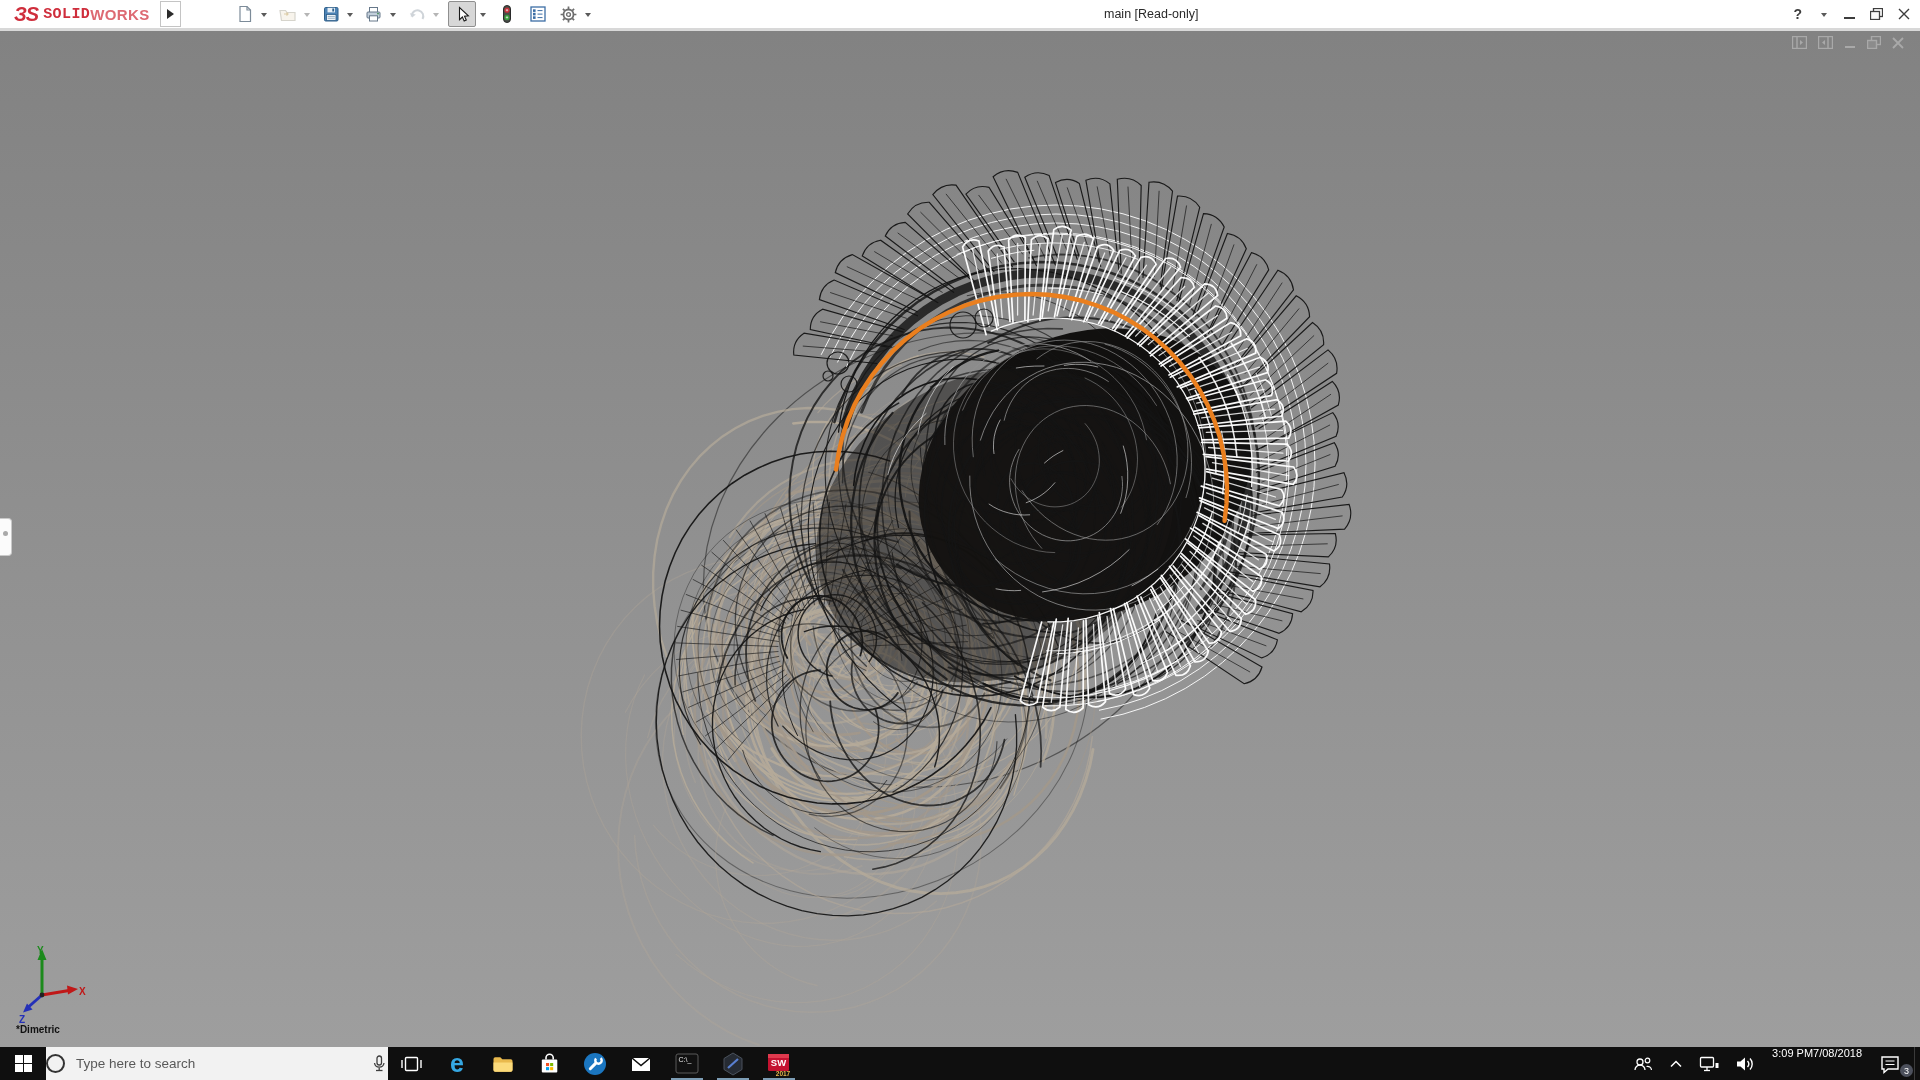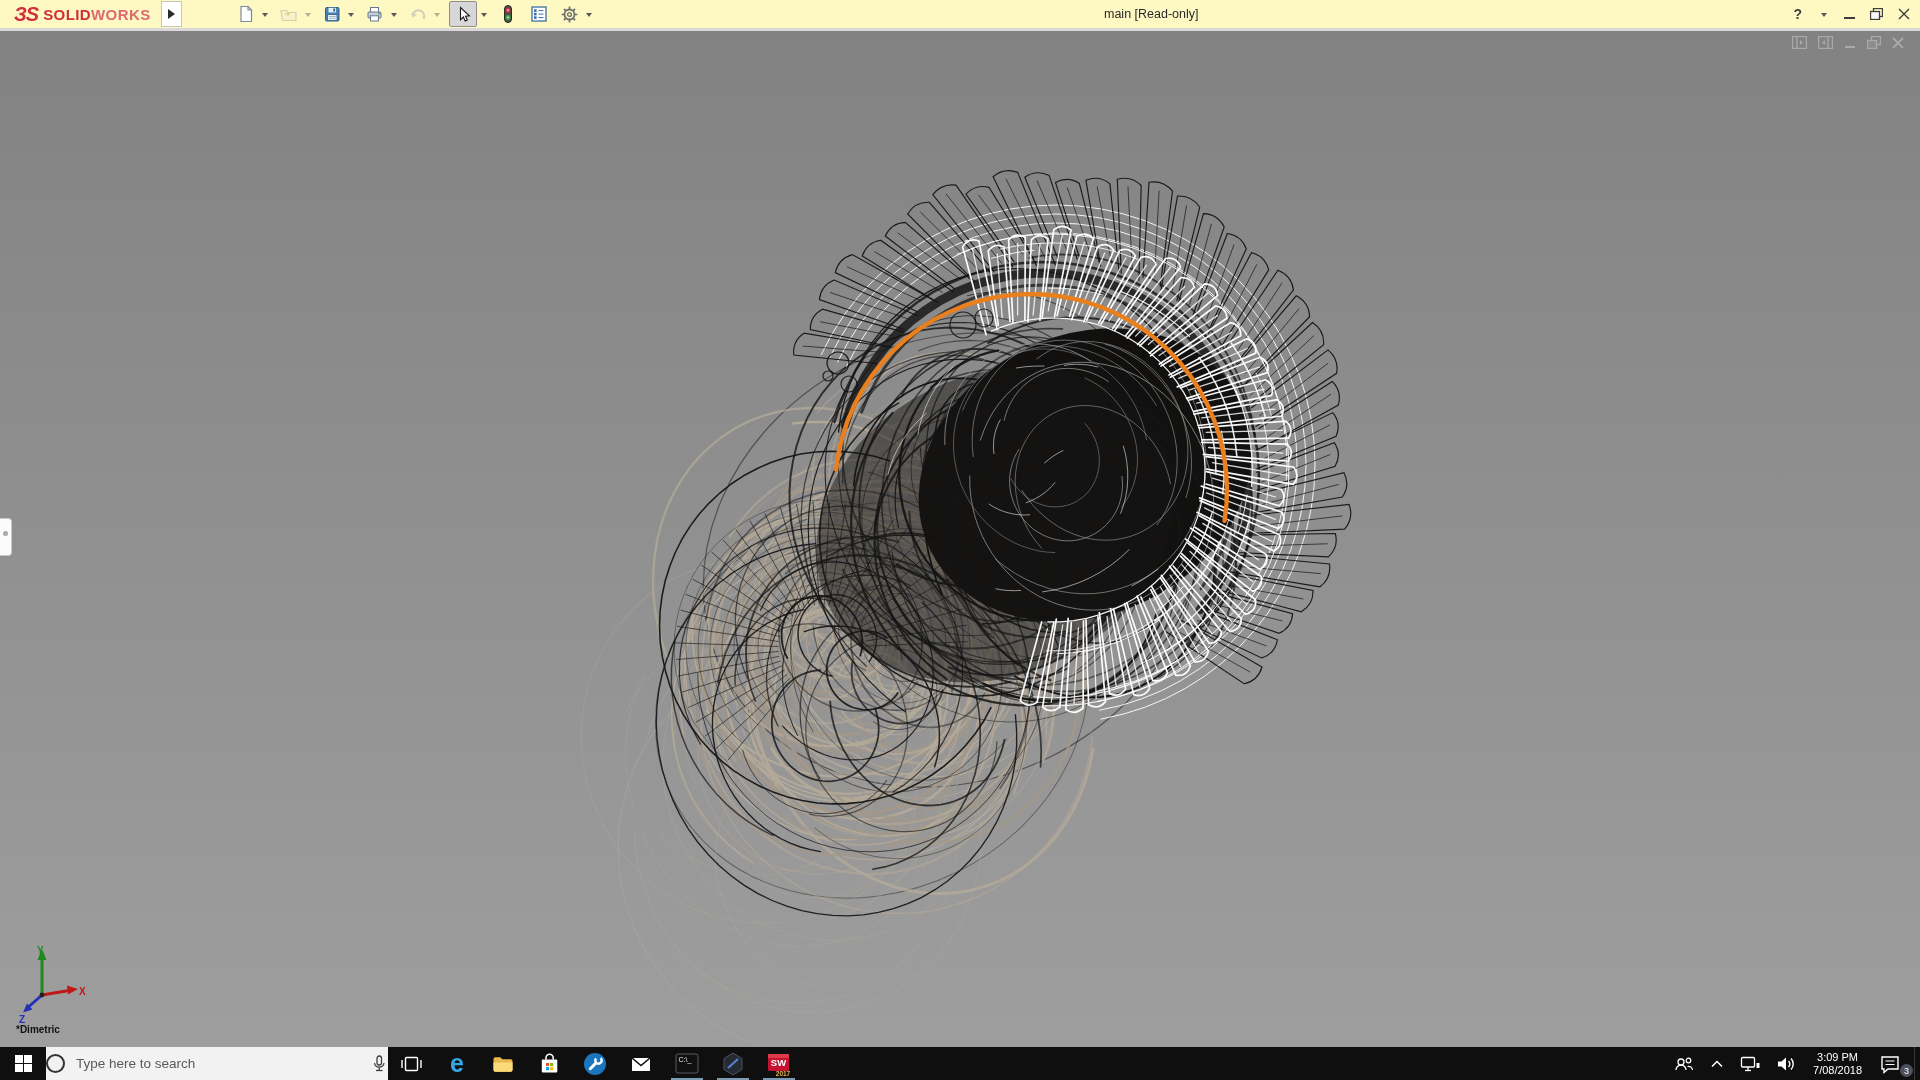--- a/index.html
+++ b/index.html
@@ -1,23 +1,23 @@
 <!DOCTYPE html>
 <html><head>
 <meta charset="utf-8">
 <style>
   html,body{margin:0;padding:0;width:1920px;height:1080px;overflow:hidden;
     font-family:"Liberation Sans",sans-serif;background:#9e9e9e;position:relative;}
 
   
-  .titlebar{position:absolute;top:0;left:0;width:1920px;height:28px;background:#fef9c3;
+  .titlebar{position:absolute;top:0;left:0;width:1920px;height:28px;background:#ffffff;
     border-bottom:3px solid #d8d8d8;display:flex;align-items:center;z-index:30;}
   .logo{display:flex;align-items:baseline;padding:0 8px 0 14px;height:100%;align-items:center;}
   .brand-mark{font-style:italic;font-weight:bold;font-size:20px;color:#cf2e3c;letter-spacing:-1px;}
-  .brand-solid{font-weight:bold;font-size:15px;color:#cf2e3c;margin-left:5px;letter-spacing:.4px;}
+  .brand-solid{font-weight:bold;font-size:15px;color:#cf2e3c;margin-left:5px;letter-spacing:.4px;font-family:Liberation Mono, monospace;}
   .brand-works{font-size:15px;color:#dd6a72;font-weight:700;letter-spacing:.4px;}
   .expand-btn{width:19px;height:24px;border:1px solid #c4c4c4;background:#fff;display:flex;
     align-items:center;justify-content:center;margin-left:2px;}
   .expand-btn b{width:0;height:0;border-left:7px solid #2b2b2b;border-top:5px solid transparent;border-bottom:5px solid transparent;}
   .toolbar{display:flex;align-items:center;margin-left:52px;}
   .tgroup{display:flex;align-items:center;margin-right:7px;}
   .tbtn{height:24px;min-width:24px;display:flex;align-items:center;justify-content:center;border-radius:2px;}
   .tbtn.disabled{opacity:.42;}
   .tbtn.active{background:#d7d7d7;border:1px solid #8f8f8f;width:26px;}
   .caret{width:0;height:0;border:3px solid transparent;border-top:4px solid #5a5a5a;margin:4px 2px 0 4px;}
@@ -43,21 +43,21 @@
     display:flex;align-items:stretch;z-index:40;color:#fff;}
   .tb-slot{width:46px;display:flex;align-items:center;justify-content:center;position:relative;}
   .tb-slot.running::after{content:"";position:absolute;left:7px;right:7px;bottom:0;height:2px;background:#7d9db5;}
   .searchbox{width:342px;background:#f2f2f2;display:flex;align-items:center;padding:0 0;gap:9px;}
   .cortana-ring{width:15px;height:15px;border:2.5px solid #333;border-radius:50%;flex:none;}
   .searchbox input{flex:1;border:none;background:transparent;outline:none;font-size:13.5px;color:#333;
     font-family:"Liberation Sans",sans-serif;}
   .searchbox input::placeholder{color:#595959;}
   .tray{margin-left:auto;display:flex;align-items:stretch;}
   .tray-item{display:flex;align-items:center;justify-content:center;padding:0 7px;position:relative;}
-  .clock{font-size:11px;line-height:13px;text-align:center;padding:0 9px;display:flex;flex-direction:column;justify-content:center;}
+  .clock{font-size:11px;line-height:13px;text-align:center;padding:0 9px;display:flex;justify-content:center;}
   .badge{position:absolute;right:1px;bottom:3px;width:13px;height:13px;border-radius:50%;background:#4c505c;
     color:#fff;font-size:9px;display:flex;align-items:center;justify-content:center;}
   .show-desktop{width:5px;border-left:1px solid #3a3a3a;}
   .edge-e{font-size:25px;font-weight:bold;color:#35a7e2;line-height:1;}
   text{font-family:"Liberation Sans",sans-serif;}
 </style>
 </head>
 <body>
 
 <div class="titlebar">

